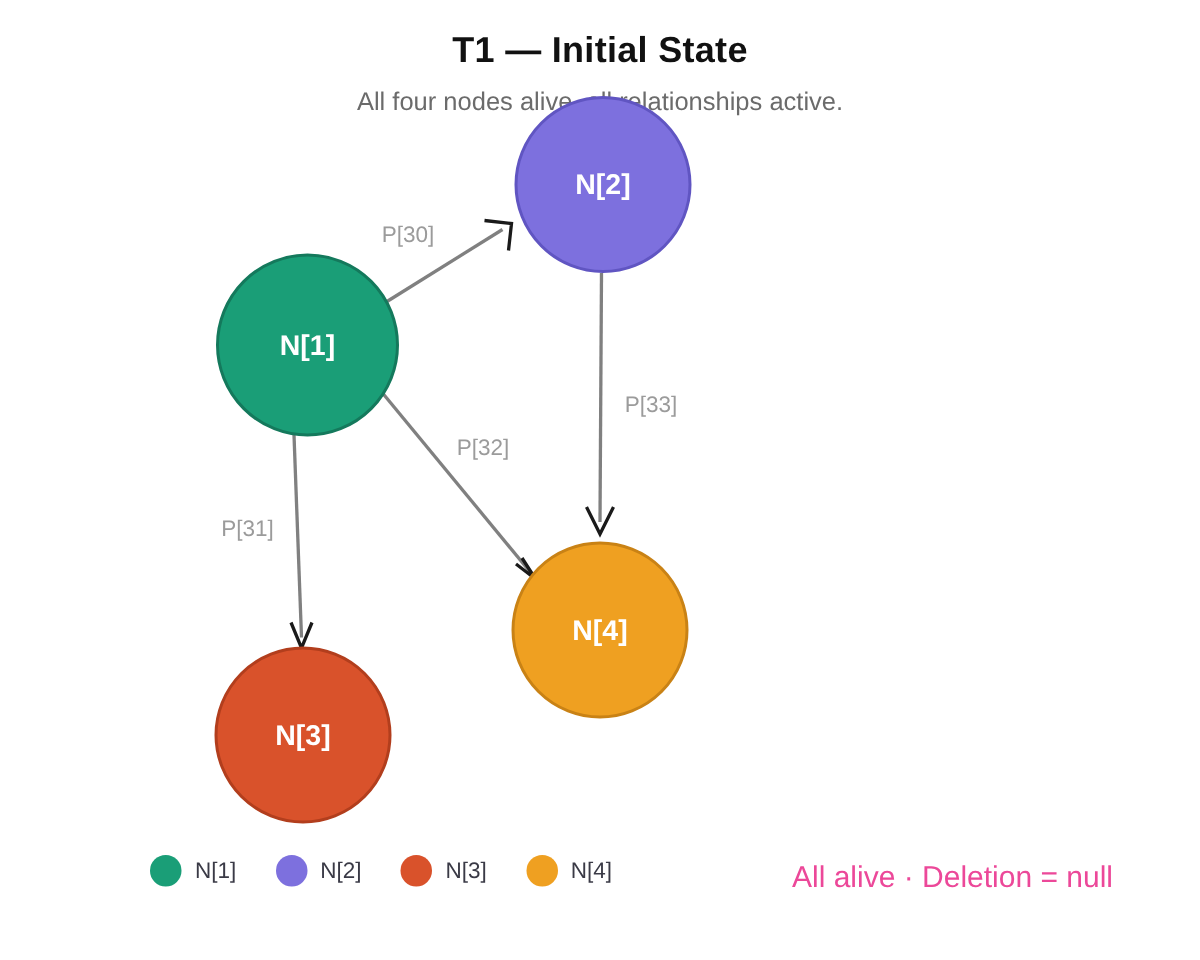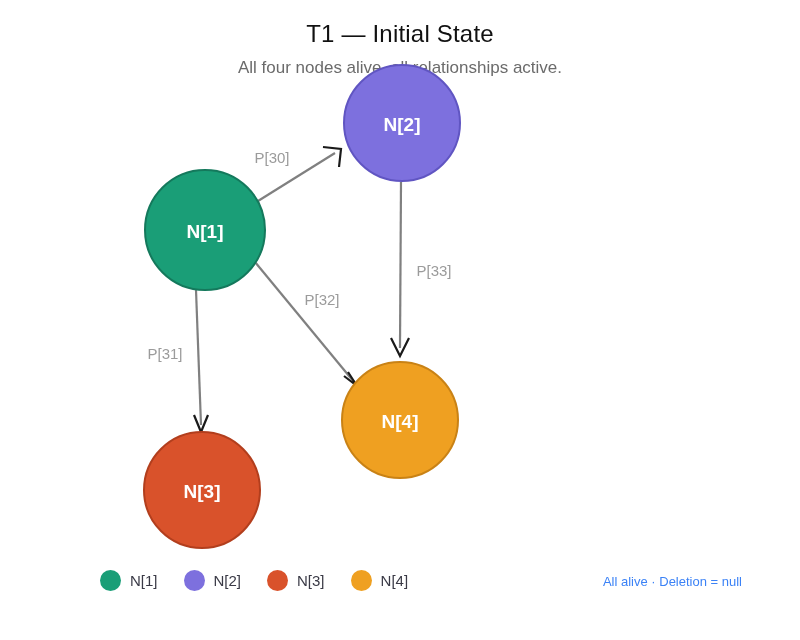--- a/index.html
+++ b/index.html
@@ -21,21 +21,21 @@
     height: 640px;
     background: #ffffff;
   }
   .title {
     position: absolute;
     top: 20px;
     left: 0;
     width: 800px;
     text-align: center;
     font-size: 24px;
-    font-weight: normal;
+    font-weight: bold;
     color: #111111;
     letter-spacing: 0.2px;
   }
   .subtitle {
     position: absolute;
     top: 58px;
     left: 0;
     width: 800px;
     text-align: center;
     font-size: 17px;
@@ -97,22 +97,22 @@
     display: block;
   }
   .legend-text {
     font-size: 15px;
     color: #3a3a46;
   }
   .status-note {
     position: absolute;
     right: 58px;
     top: 574px;
-    font-size: 13px;
-    color: #3b82f6;
+    font-size: 20px;
+    color: #ec4899;
     white-space: nowrap;
   }
 </style>
 </head>
 <body>
 
 <div id="figure">
 
   <div class="title">T1 — Initial State</div>
   <div class="subtitle">All four nodes alive, all relationships active.</div>

